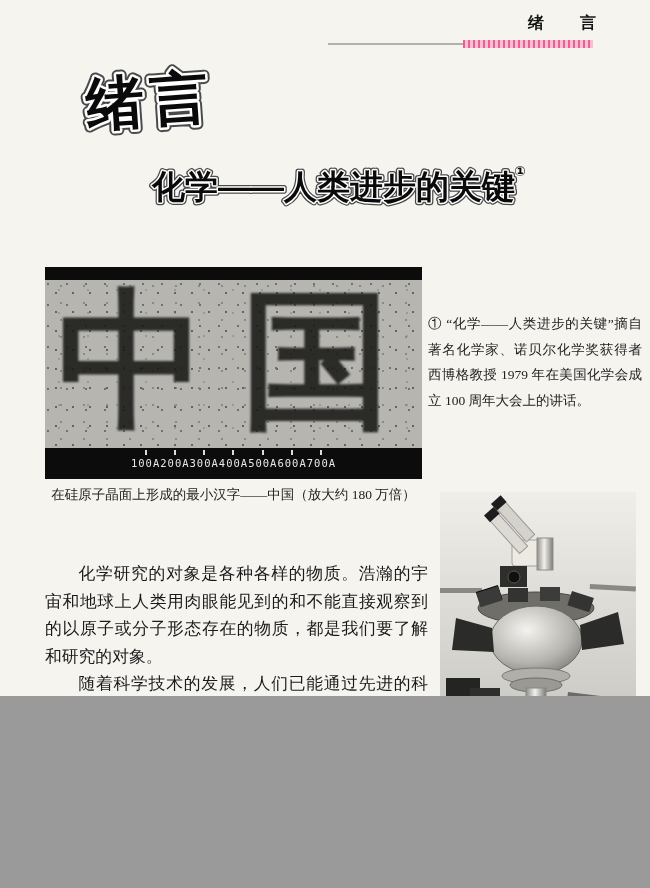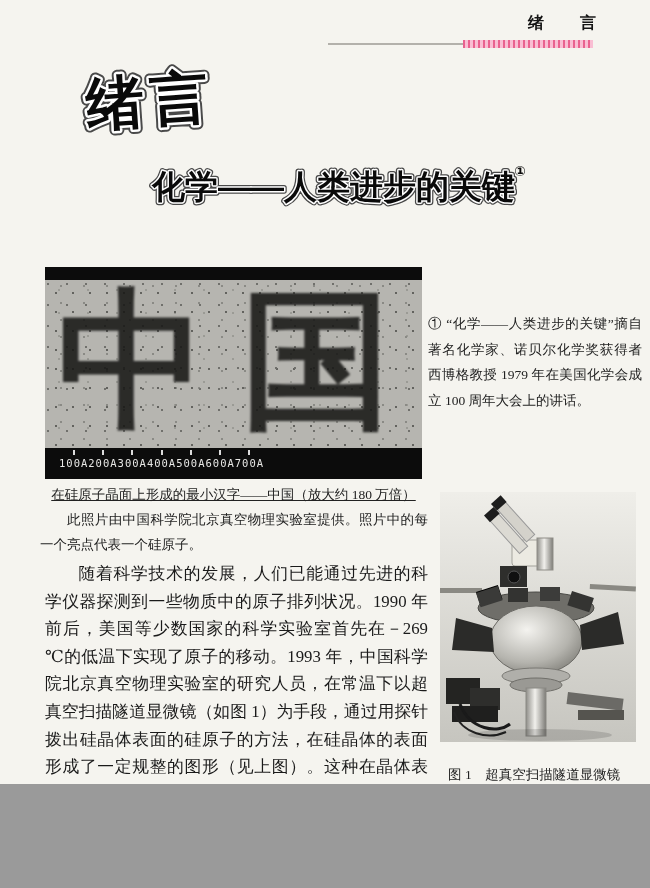--- a/index.html
+++ b/index.html
@@ -1,17 +1,17 @@
 <!DOCTYPE html>
 <html><head>
 <meta charset="utf-8">
 <style>
   html,body{margin:0;padding:0;background:#9a9a9a;}
   .page{
-    position:relative;width:650px;height:784px;margin:0 auto;
+    position:relative;width:650px;height:696px;margin:0 auto;
     background:#f5f4ef;overflow:hidden;
     font-family:"Liberation Serif","DejaVu Serif",serif;color:#1c1c1c;
   }
   
   .running-head{
     position:absolute;left:528px;top:13px;
     font-size:16px;font-weight:bold;letter-spacing:16px;color:#141414;
     white-space:nowrap;
   }
   .head-grayline{position:absolute;left:328px;top:43px;width:135px;height:2px;background:#b3b1ab;}
@@ -44,32 +44,32 @@
   }
   .stm-char{
     position:absolute;font-size:150px;line-height:1;font-weight:bold;
     color:#181816;filter:blur(0.9px);opacity:0.88;
     font-family:"Liberation Serif","DejaVu Serif",serif;
   }
   .stm-char.left{left:12px;top:6px;}
   .stm-char.right{left:196px;top:6px;}
   .stm-scale{
     position:absolute;left:0;bottom:0;width:377px;height:31px;background:#0c0c0c;
-    display:flex;justify-content:flex-start;padding:0 14px;box-sizing:border-box;
+    display:flex;justify-content:center;padding:0 14px;box-sizing:border-box;
   }
   .tick-group{display:flex;flex-direction:column;align-items:center;padding-top:2px;}
   .tick{width:2px;height:5px;background:#dcdcdc;margin-bottom:2px;}
   .tick-label{
     font-family:"DejaVu Sans Mono","Liberation Mono",monospace;
     font-size:10.5px;letter-spacing:1px;color:#e8e8e6;
   }
   
   .stm-caption-title{
     position:absolute;left:45px;top:486px;width:377px;text-align:center;
-    font-size:13.5px;color:#222;text-decoration:underline;
+    font-size:13.5px;color:#222;
   }
   .stm-caption-note{
     position:absolute;left:40px;top:507px;width:388px;
     font-size:13.5px;line-height:25px;text-indent:2em;text-align:justify;color:#222;
   }
   .body-text{
     position:absolute;left:45px;top:560px;width:383px;
     font-size:16.8px;line-height:27.6px;text-align:justify;color:#1a1a1a;
   }
   .body-text p{margin:0;text-indent:2em;}
@@ -149,23 +149,23 @@
         <span class="tick-label">600A</span>
       </div>
       <div class="tick-group">
         <div class="tick"></div>
         <span class="tick-label">700A</span>
       </div>
     </div>
   </div>
 
   <div class="stm-caption-title">在硅原子晶面上形成的最小汉字——中国（放大约 180 万倍）</div>
-  <div class="stm-caption-note">此照片由中国科学院北京真空物理实验室提供。照片中的每一个亮点代表一个硅原子。</div>
 
   <div class="body-text">
+    <p>化学研究的对象是各种各样的物质。浩瀚的宇宙和地球上人类用肉眼能见到的和不能直接观察到的以原子或分子形态存在的物质，都是我们要了解和研究的对象。</p>
     <p><span>随着科学技术的发展，人们已能通过先进的科学仪器探测到一些物质中的原子排列状况。1990 年前后，美国等少数国家的科学实验室首先在－269 ℃的低温下实现了原子的移动。1993 年，中国科学院北京真空物理实验室的研究人员，在常温下以超真空扫描隧道显微镜（如图 1）为手段，通过用探针拨出硅晶体表面的硅原子的方法，在硅晶体的表面形成了一定规整的图形（见上图）。这种在晶体表面开展的操纵原子的研究，达到了当时的世界水平。“中国”这两个字的“笔画”宽度约2 nm</span></p>
   </div>
 
   <div class="sidenote1">① “化学——人类进步的关键”摘自著名化学家、诺贝尔化学奖获得者西博格教授 1979 年在美国化学会成立 100 周年大会上的讲话。</div>
 
   <svg class="fig1-photo" viewBox="0 0 196 250">
     <defs>
       <linearGradient id="bgGrad" x1="0" y1="0" x2="0" y2="1">
         <stop offset="0" stop-color="#efeee9"></stop>
           <stop offset="1" stop-color="#c6c5bf"></stop>

